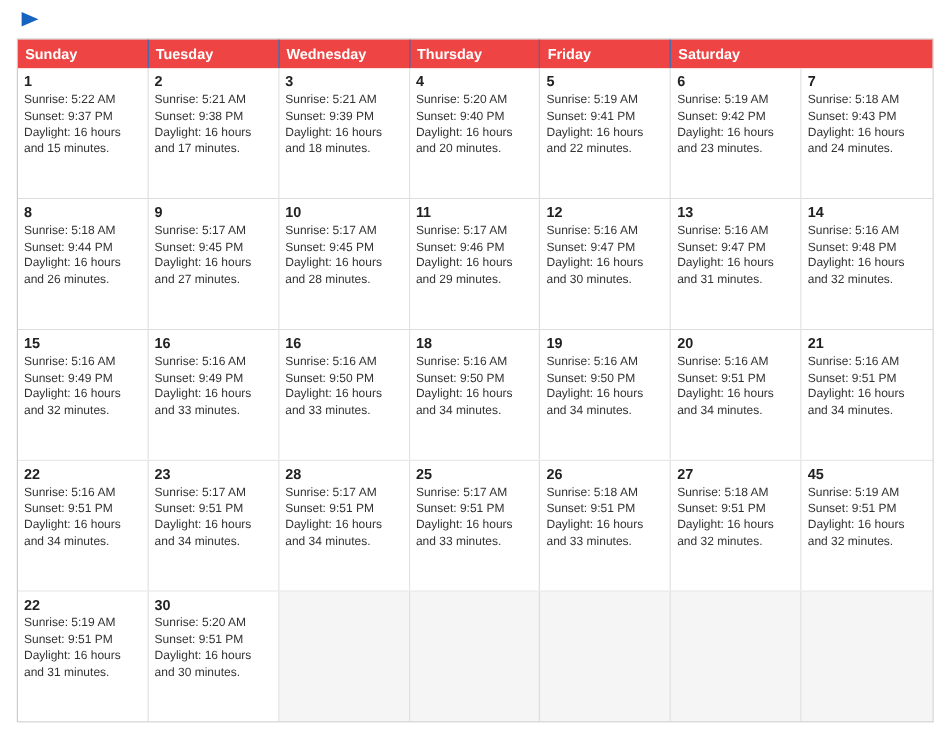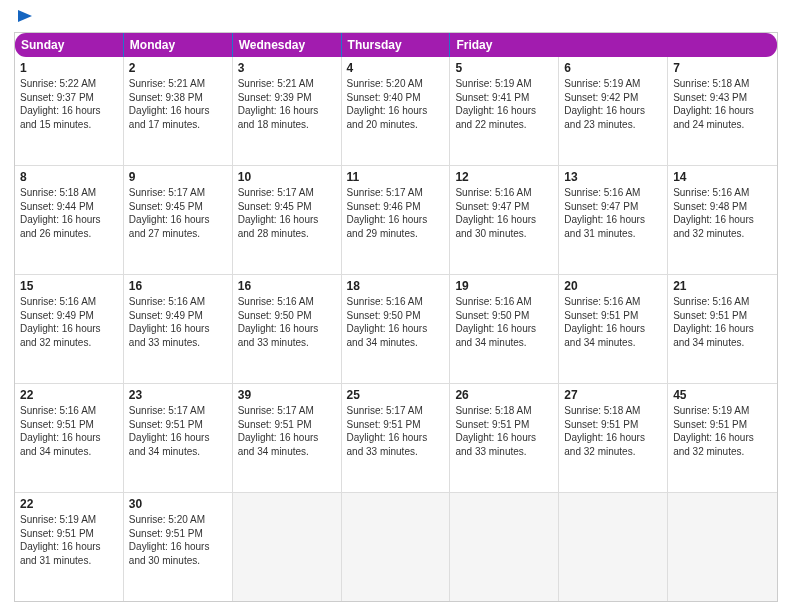--- a/index.html
+++ b/index.html
@@ -53,22 +53,21 @@
     }
     .calendar {
       flex: 1;
       display: flex;
       flex-direction: column;
       border: 1px solid #ccc;
     }
     .cal-header {
       display: grid;
       grid-template-columns: repeat(7, 1fr);
-      background: #a21caf;
-      border-radius: 11px;
+      background: #ef4444;
     }
     .cal-header-cell {
       color: #fff;
       font-weight: bold;
       font-size: 12px;
       padding: 5px 6px;
       border-right: 1px solid #2176c7;
       text-align: left;
     }
     .cal-header-cell:last-child { border-right: none; }
@@ -126,24 +125,25 @@
     <div class="title-area">
       <div class="month-title"></div>
       <div class="subtitle"></div>
     </div>
   </div>
 
   <div class="calendar">
 
     <div class="cal-header">
       <div class="cal-header-cell">Sunday</div>
-      <div class="cal-header-cell">Monday</div>
+      <div class="cal-header-cell">Tuesday</div>
       <div class="cal-header-cell">Wednesday</div>
       <div class="cal-header-cell">Thursday</div>
       <div class="cal-header-cell">Friday</div>
+      <div class="cal-header-cell">Saturday</div>
     </div>
 
     <div class="cal-body" id="cal-body">
     <div class="cal-row">
           <div class="cal-cell">
             <div class="day-num">1</div>
             <div class="day-info">Sunrise: 5:22 AM<br>Sunset: 9:37 PM<br>Daylight: 16 hours<br>and 15 minutes.</div>
           </div>
           <div class="cal-cell">
             <div class="day-num">2</div>
@@ -233,21 +233,21 @@
         <div class="cal-row">
           <div class="cal-cell">
             <div class="day-num">22</div>
             <div class="day-info">Sunrise: 5:16 AM<br>Sunset: 9:51 PM<br>Daylight: 16 hours<br>and 34 minutes.</div>
           </div>
           <div class="cal-cell">
             <div class="day-num">23</div>
             <div class="day-info">Sunrise: 5:17 AM<br>Sunset: 9:51 PM<br>Daylight: 16 hours<br>and 34 minutes.</div>
           </div>
           <div class="cal-cell">
-            <div class="day-num">39</div>
+            <div class="day-num">28</div>
             <div class="day-info">Sunrise: 5:17 AM<br>Sunset: 9:51 PM<br>Daylight: 16 hours<br>and 34 minutes.</div>
           </div>
           <div class="cal-cell">
             <div class="day-num">25</div>
             <div class="day-info">Sunrise: 5:17 AM<br>Sunset: 9:51 PM<br>Daylight: 16 hours<br>and 33 minutes.</div>
           </div>
           <div class="cal-cell">
             <div class="day-num">26</div>
             <div class="day-info">Sunrise: 5:18 AM<br>Sunset: 9:51 PM<br>Daylight: 16 hours<br>and 33 minutes.</div>
           </div>

